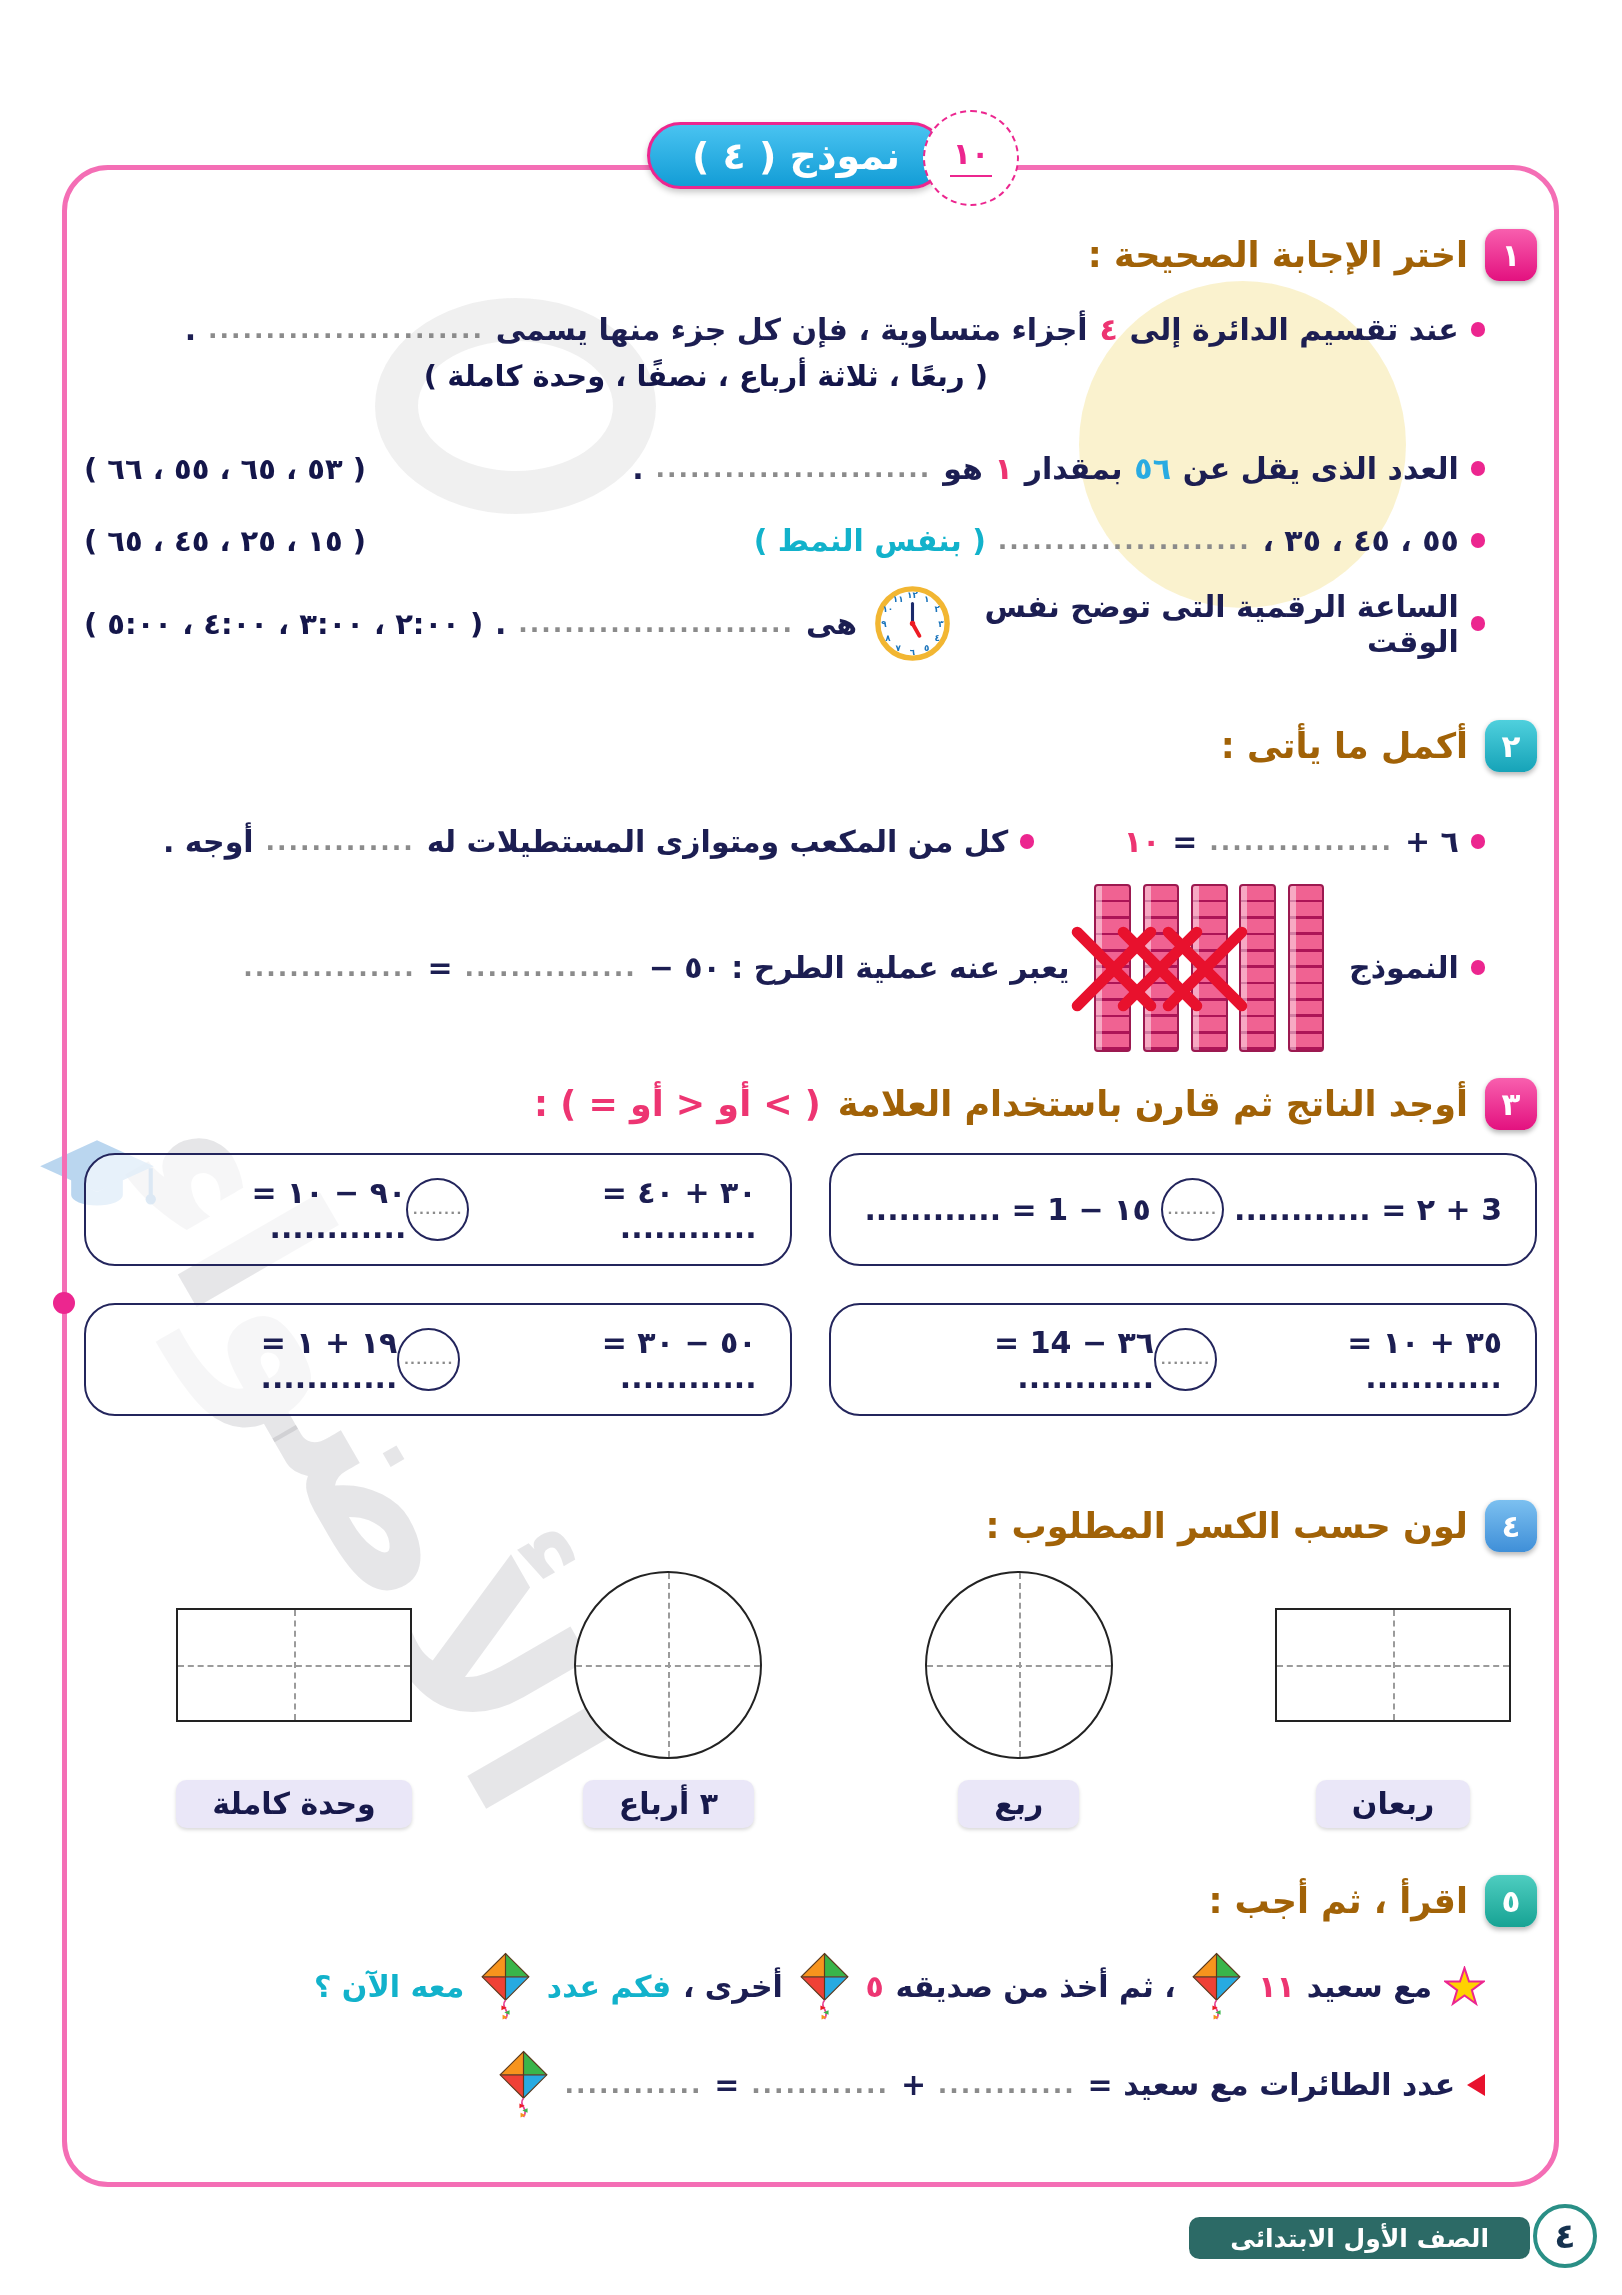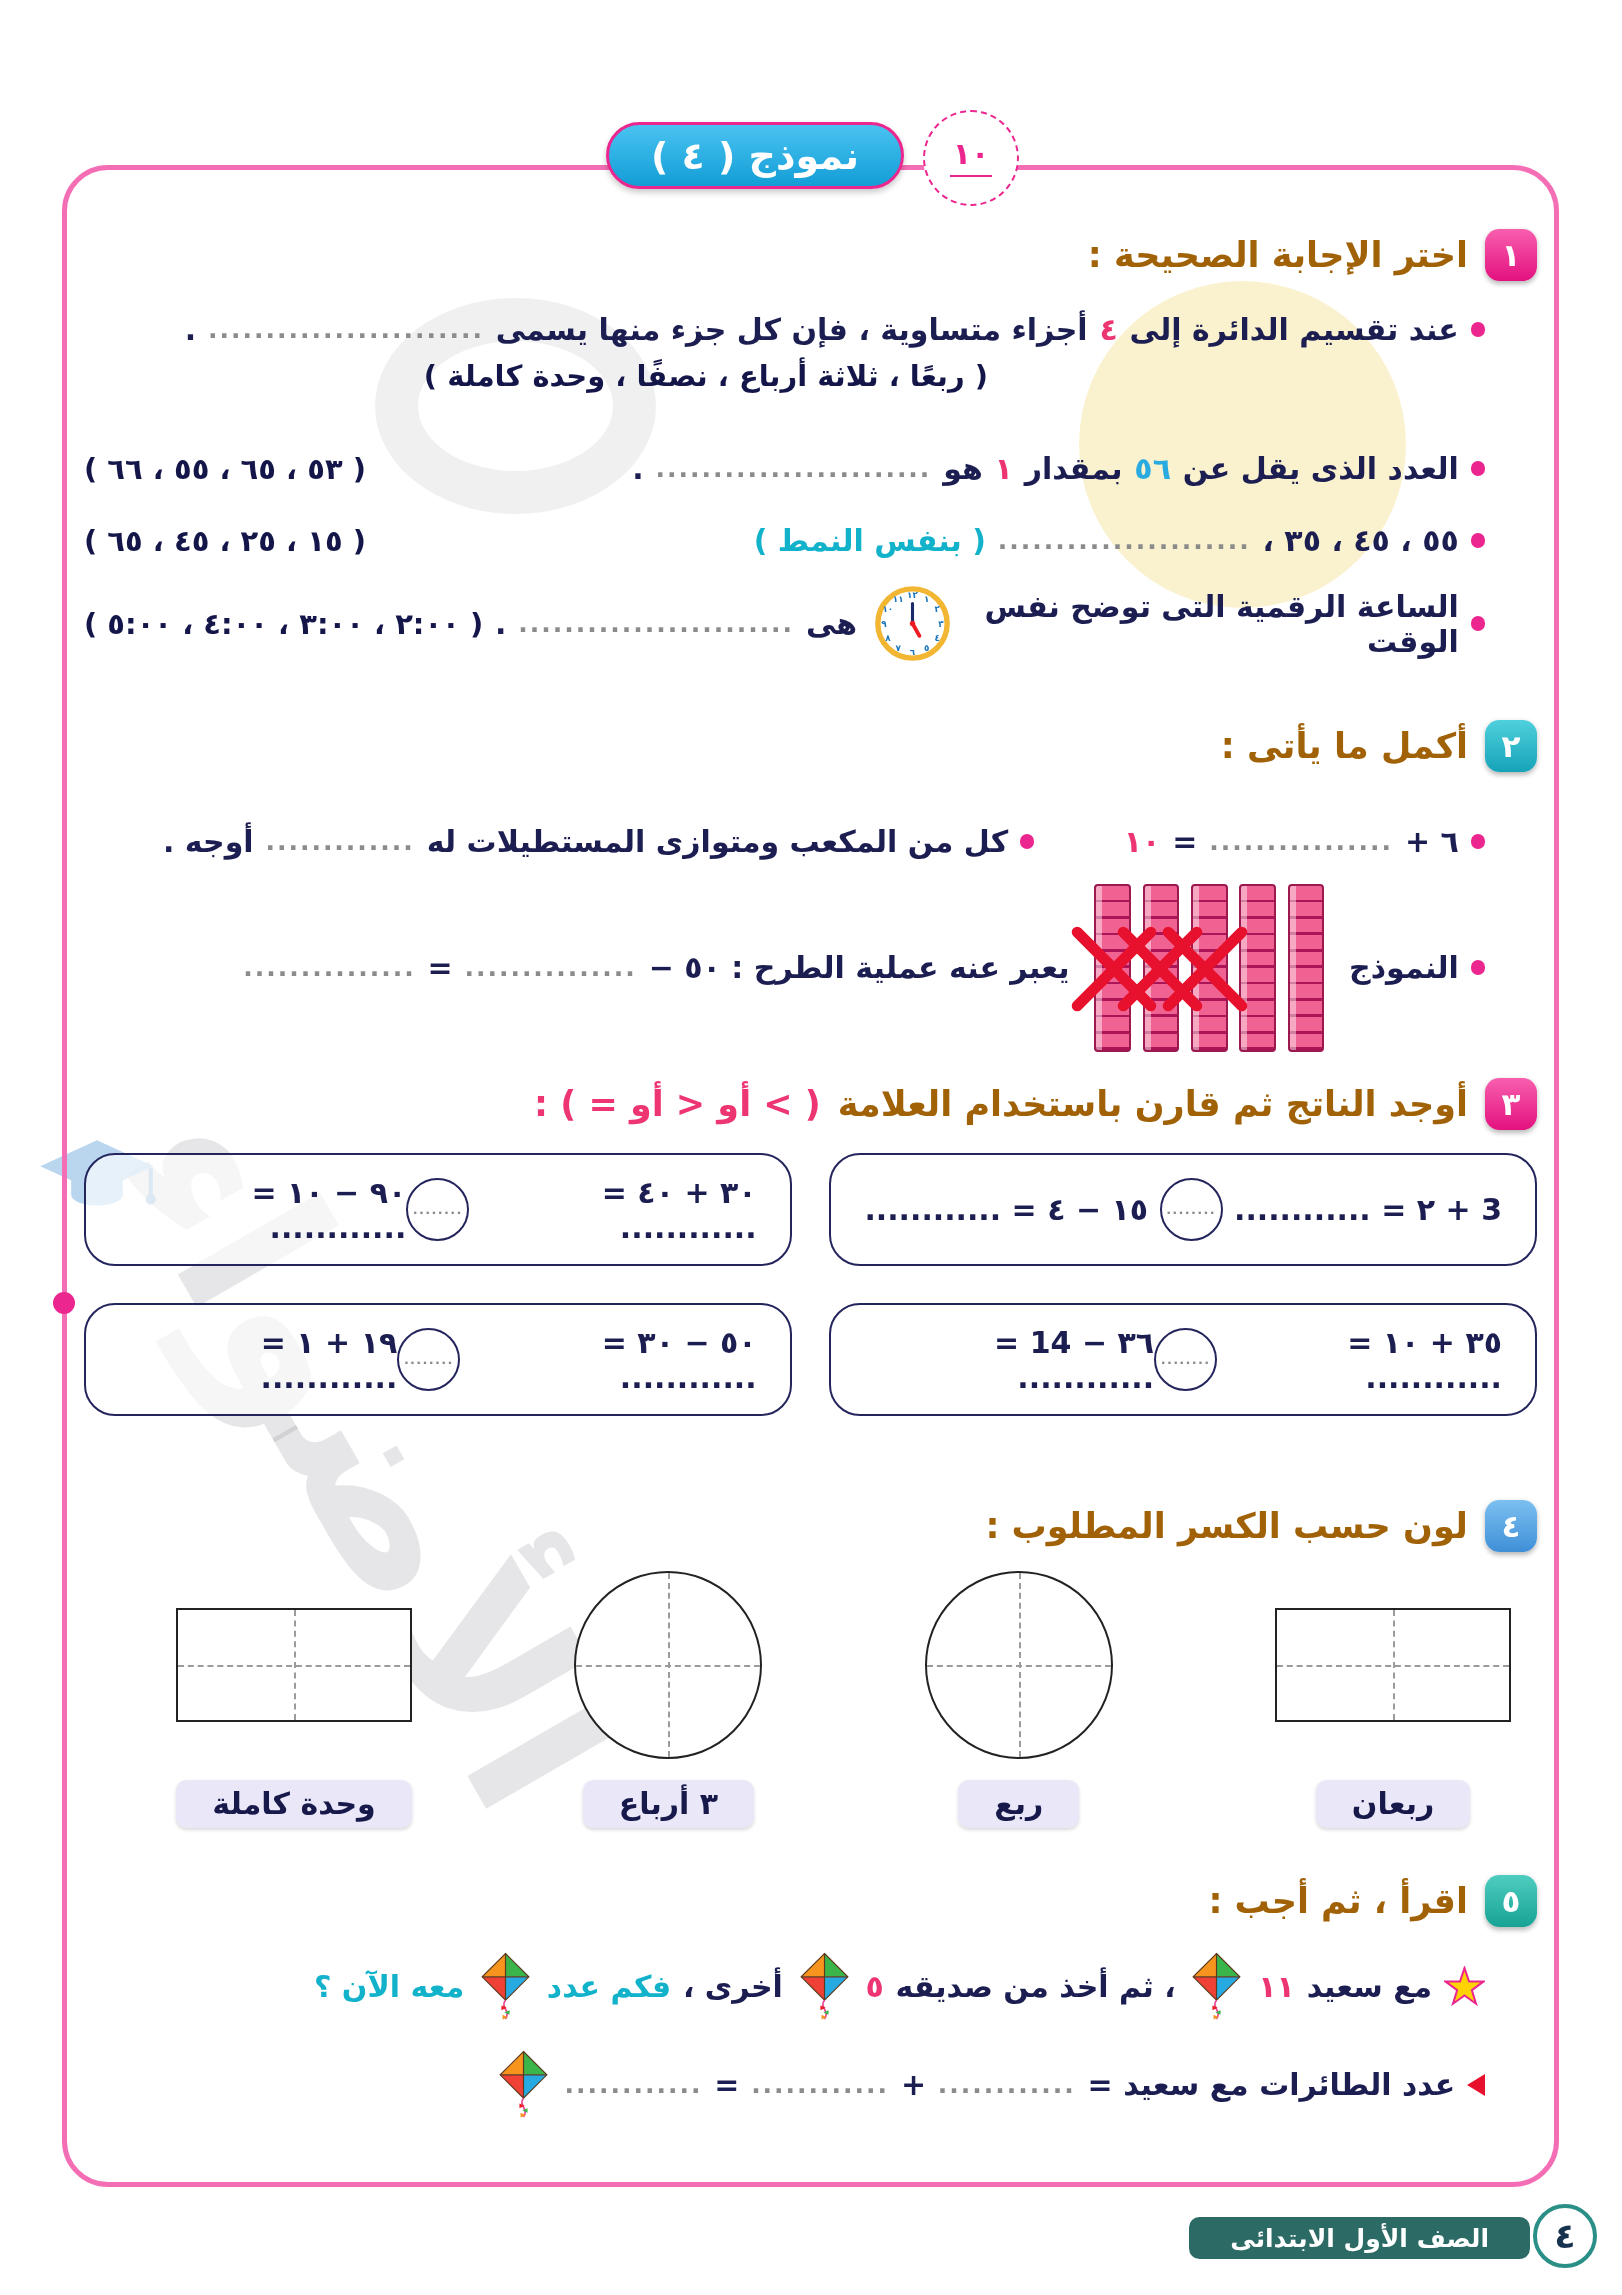--- a/index.html
+++ b/index.html
@@ -16,21 +16,21 @@
            color:rgba(100,100,112,.16);transform:rotate(60deg);white-space:nowrap;}
   .wm-cap{left:36px;top:1135px;opacity:.8;}
 
   
   .frame{position:absolute;top:165px;left:63px;right:63px;height:2022px;
          border:5.2px solid #f46eb5;border-radius:46px;z-index:1;box-sizing:border-box;}
   .frame-dot{position:absolute;left:54px;top:1292px;width:22px;height:22px;border-radius:50%;
              background:#ec268f;z-index:3;}
 
   
-  .model-pill{position:absolute;left:607px;top:122px;width:298px;height:67px;z-index:3;
+  .model-pill{position:absolute;left:648px;top:122px;width:298px;height:67px;z-index:3;
               background:linear-gradient(180deg,#49c3f1,#139dd6);border:3.9px solid #ec268f;
               border-radius:39px;display:flex;align-items:center;justify-content:center;
               color:#fff;font-size:38px;box-shadow:0 3.3px 6.5px rgba(0,0,0,.22);box-sizing:border-box;}
   .score-circle{position:absolute;left:924px;top:110px;width:96px;height:96px;z-index:3;
                 border:2.6px dashed #ec268f;border-radius:50%;background:#fff;display:flex;
                 flex-direction:column;align-items:center;justify-content:center;box-sizing:border-box;}
   .score-num{color:#ec268f;font-size:30px;line-height:1;}
   .score-line{width:42px;border-top:2.6px solid #ec268f;margin-top:5.2px;}
 
   
@@ -272,21 +272,21 @@
     <span class="q-title">أوجد الناتج ثم قارن باستخدام العلامة</span>
     <span class="t-pink">( &gt; أو &lt; أو = ) :</span>
   </div>
 
   <div class="cmp-row" style="top:1153px">
     <div class="cmp-box">
       <span>3 + ٢ = ............</span>
       <span class="cmp-circle">
         <span class="circle-dots">........</span>
       </span>
-      <span>١٥ − ٤ = ............</span>
+      <span>١٥ − 1 = ............</span>
     </div>
     <div class="cmp-box">
       <span>٣٠ + ٤٠ = ............</span>
       <span class="cmp-circle">
         <span class="circle-dots">........</span>
       </span>
       <span>٩٠ − ١٠ = ............</span>
     </div>
   </div>
 

